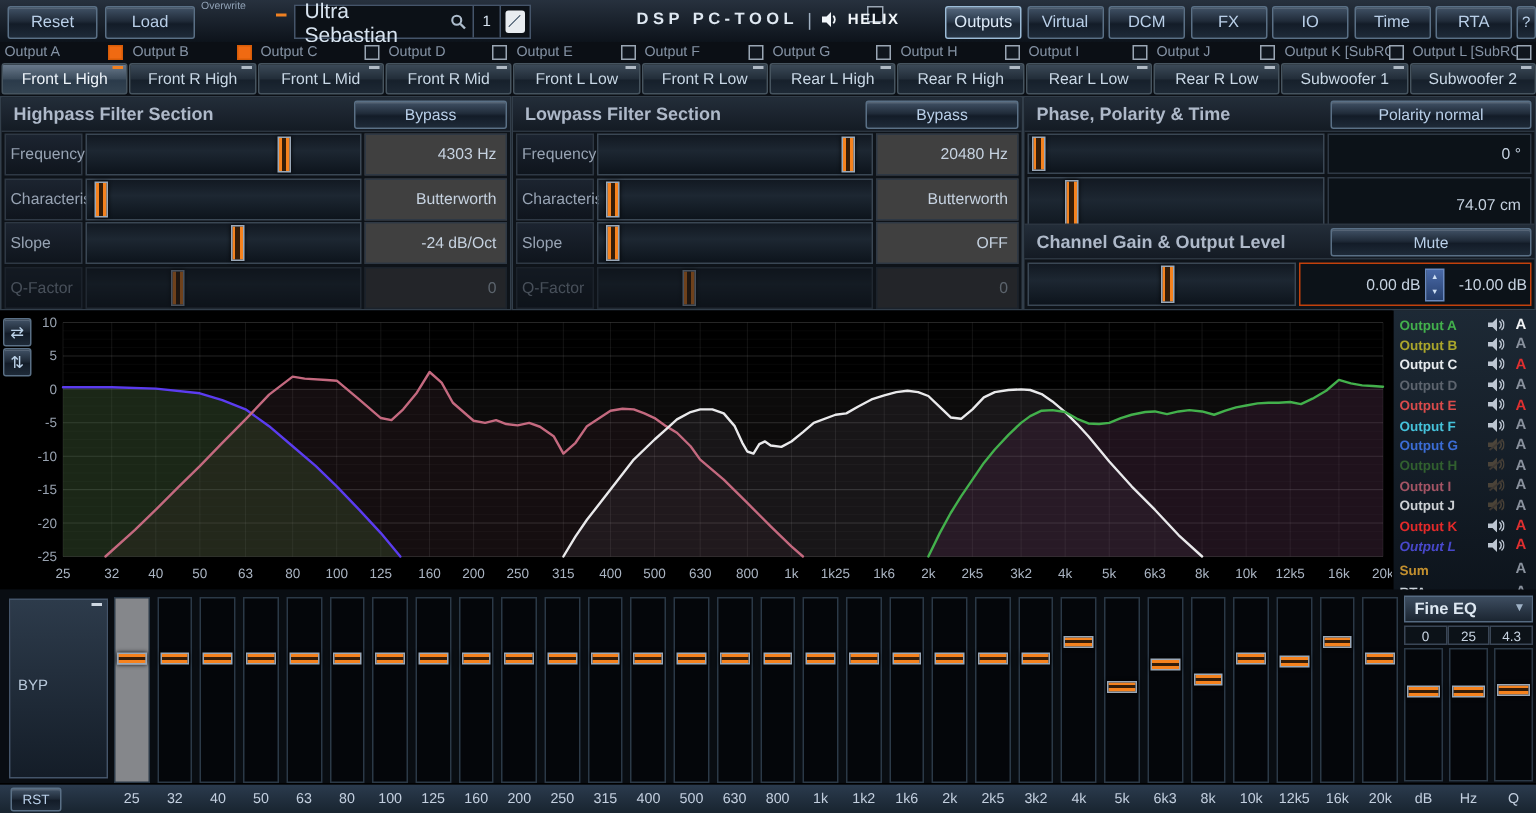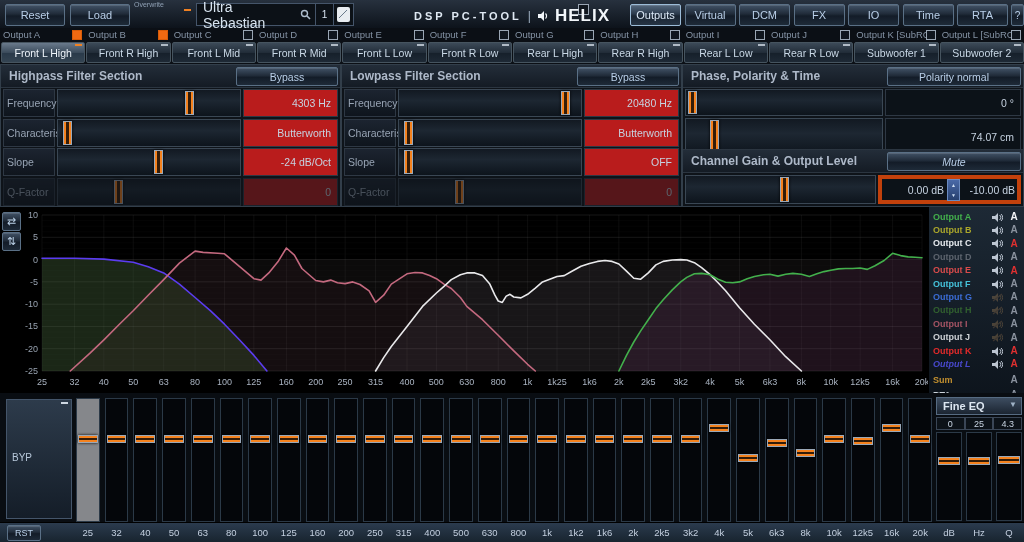--- a/index.html
+++ b/index.html
@@ -13,51 +13,51 @@
   .btn.active{border-color:#9cbcd8;color:#ddeaf8;background:linear-gradient(180deg,#55687e 0%,#2b3a4c 45%,#1a2533 55%,#263444 100%);}
   
   #topbar{position:absolute;left:0;top:0;width:1024px;height:28px;background:linear-gradient(180deg,#27313e,#0d131b);border-bottom:1px solid #000;}
   #overwrite-label{position:absolute;left:134px;top:1px;font-size:7px;color:#8fa0b4;}
   #name-field{position:absolute;left:196px;top:3px;width:156px;height:21px;background:#0c1117;border:1px solid #45556a;display:flex;align-items:center;}
   #name-text{flex:1;padding-left:6px;font-size:14px;color:#d8e4f0;}
   .mini-cell{height:21px;display:flex;align-items:center;justify-content:center;border-left:1px solid #45556a;box-sizing:border-box;}
   #logo{position:absolute;left:400px;top:6px;width:224px;display:flex;align-items:center;justify-content:center;gap:6px;}
   #logo .l1{font-size:11px;font-weight:bold;letter-spacing:3px;color:#dfe8f2;}
   #logo .sep{color:#9fb0c2;font-size:12px;}
-  #logo .l2{font-size:17px;font-weight:bold;letter-spacing:1px;color:#f2f6fa;text-align:right;}
+  #logo .l2{font-size:10px;font-weight:bold;letter-spacing:1px;color:#f2f6fa;text-align:right;}
   
   #chstrip{position:absolute;left:0;top:28px;width:1024px;height:36px;background:#0b0f15;}
   .ch-cell{position:absolute;top:0;height:14px;}
   .ch-label{position:absolute;left:3px;top:1px;font-size:9.5px;color:#8593a5;white-space:nowrap;}
   .ch-box{position:absolute;right:3px;top:2px;width:8px;height:8px;border:1px solid #9aa6b4;background:#10161e;}
   .ch-box.checked{background:#f06a12;border-color:#d85c08;}
   .tab{position:absolute;top:14px;height:19px;background:linear-gradient(180deg,#3c4a58 0%,#222d39 50%,#16202b 55%,#1e2935 100%);
     border:1px solid #46545f;border-radius:2px;color:#c9d8e6;font-size:10.5px;display:flex;align-items:center;justify-content:center;}
   .tab.selected{background:linear-gradient(180deg,#6a7a8c 0%,#3c4c5c 50%,#2a3a4a 55%,#344452 100%);color:#eef4fa;}
   .tab .dash{position:absolute;right:2px;top:1px;width:7px;height:2px;background:#cfd8e2;opacity:.8;}
   .tab.selected .dash{background:#f08122;opacity:1;}
   
   .panel{position:absolute;top:64px;height:143px;background:#0e1319;border:1px solid #323e4a;box-sizing:border-box;}
   .sec-head{position:relative;height:22px;background:linear-gradient(180deg,#232d39,#141b24);border-bottom:1px solid #2b3540;}
   .sec-title{position:absolute;left:8px;top:4px;font-size:12px;font-weight:bold;color:#aeb9c9;}
   .sec-btn{position:absolute;right:2px;top:2px;width:100px;height:17px;font-size:10.5px;}
   .frow{position:absolute;left:2px;right:2px;height:28px;display:flex;gap:2px;}
   .frow.disabled{opacity:.42;}
   .flabel{width:52px;background:linear-gradient(180deg,#1c2430,#0f151d);border:1px solid #2e3844;font-size:10.5px;color:#97a3b3;display:flex;align-items:center;padding-left:3px;box-sizing:border-box;}
   .ftrack{flex:1;position:relative;background:linear-gradient(180deg,#121922,#1d2732 40%,#0d141c);border:1px solid #3a4754;box-sizing:border-box;}
-  .fvalue{width:95px;background:#b91c1c;border:1px solid #2e3844;font-size:10.5px;color:#c6d2e0;display:flex;align-items:center;justify-content:flex-end;padding-right:6px;box-sizing:border-box;}
+  .fvalue{width:95px;background:#404040;border:1px solid #2e3844;font-size:10.5px;color:#c6d2e0;display:flex;align-items:center;justify-content:flex-end;padding-right:6px;box-sizing:border-box;}
   .h-handle{position:absolute;top:1px;bottom:1px;width:9px;border:1px solid #9aa8b8;box-sizing:border-box;
     background:linear-gradient(90deg,#f5821e 0 2px,#341c08 2px 5px,#f5821e 5px 7px);box-shadow:0 0 3px #000;}
   .v-handle{position:absolute;left:1px;right:1px;height:8px;border:1px solid #9aa8b8;box-sizing:border-box;
     background:linear-gradient(180deg,#f5821e 0 2px,#341c08 2px 4px,#f5821e 4px 6px);box-shadow:0 0 3px #000;}
   
   .pg-row{position:absolute;left:2px;display:flex;gap:2px;}
   .pg-track{flex:1;position:relative;background:linear-gradient(180deg,#121922,#1d2732 40%,#0d141c);border:1px solid #3a4754;box-sizing:border-box;}
   .pg-value{width:136px;background:#0c1218;border:1px solid #2e3844;font-size:10.5px;color:#c6d2e0;display:flex;align-items:center;justify-content:flex-end;padding-right:6px;box-sizing:border-box;}
-  #gain-values{width:143px;background:#0c1218;border:4px solid #c2410c;display:flex;align-items:center;font-size:10.5px;color:#c6d2e0;box-sizing:border-box;}
+  #gain-values{width:155px;background:#0c1218;border:1px solid #c2410c;display:flex;align-items:center;font-size:10.5px;color:#c6d2e0;box-sizing:border-box;}
   #spinner{width:11px;height:20px;margin:0 3px;background:linear-gradient(180deg,#4a6aa8,#27406e);border:1px solid #6a8ac0;color:#cfe0f4;font-size:5px;display:flex;flex-direction:column;align-items:center;justify-content:space-around;}
   
   #graph{position:absolute;left:0;top:207px;width:928px;height:186px;background:#000;}
   .zoom-btn{position:absolute;width:17px;height:17px;font-size:11px;color:#bcd2e8;z-index:3;}
   #legend{position:absolute;left:928px;top:207px;width:96px;height:192px;background:linear-gradient(180deg,#1d2935,#0d141c);border-left:1px solid #000;box-sizing:border-box;}
   .lg-row{position:absolute;left:2px;right:2px;height:13px;display:flex;align-items:center;padding:0 2px;}
   .lg-label{flex:1;font-size:9px;font-weight:bold;white-space:nowrap;}
   .lg-letter{width:12px;text-align:center;font-size:10px;font-weight:bold;}
   
   #eq{position:absolute;left:0;top:393px;width:1024px;height:149px;background:#090d12;}
@@ -285,21 +285,21 @@
       <div class="pg-value">0 °</div>
     </div>
     <div class="pg-row" style="top:53px;right:2px;height:38px;border-radius:12px;">
       <div class="pg-track">
           <div class="h-handle" id="ph2" style="left: calc(13% - 1.43px);"></div>
         </div>
       <div class="pg-value">74.07 cm</div>
     </div>
     <div class="sec-head" style="position:absolute;left:0;right:0;top:84px;border-top:1px solid #2b3540;">
       <span class="sec-title">Channel Gain &amp; Output Level</span>
-      <div class="btn sec-btn" style="width:132px;font-style:italic;">Mute</div>
+      <div class="btn sec-btn" style="width:132px;">Mute</div>
     </div>
     <div class="pg-row" style="top:110px;right:2px;height:29px;">
       <div class="pg-track">
           <div class="h-handle" id="ph3" style="left: calc(53% - 5.83px);"></div>
         </div>
       <div id="gain-values">
         <span style="flex:1;text-align:right;">0.00 dB</span>
         <span id="spinner">
           <span>▲</span>
           <span>▼</span>

